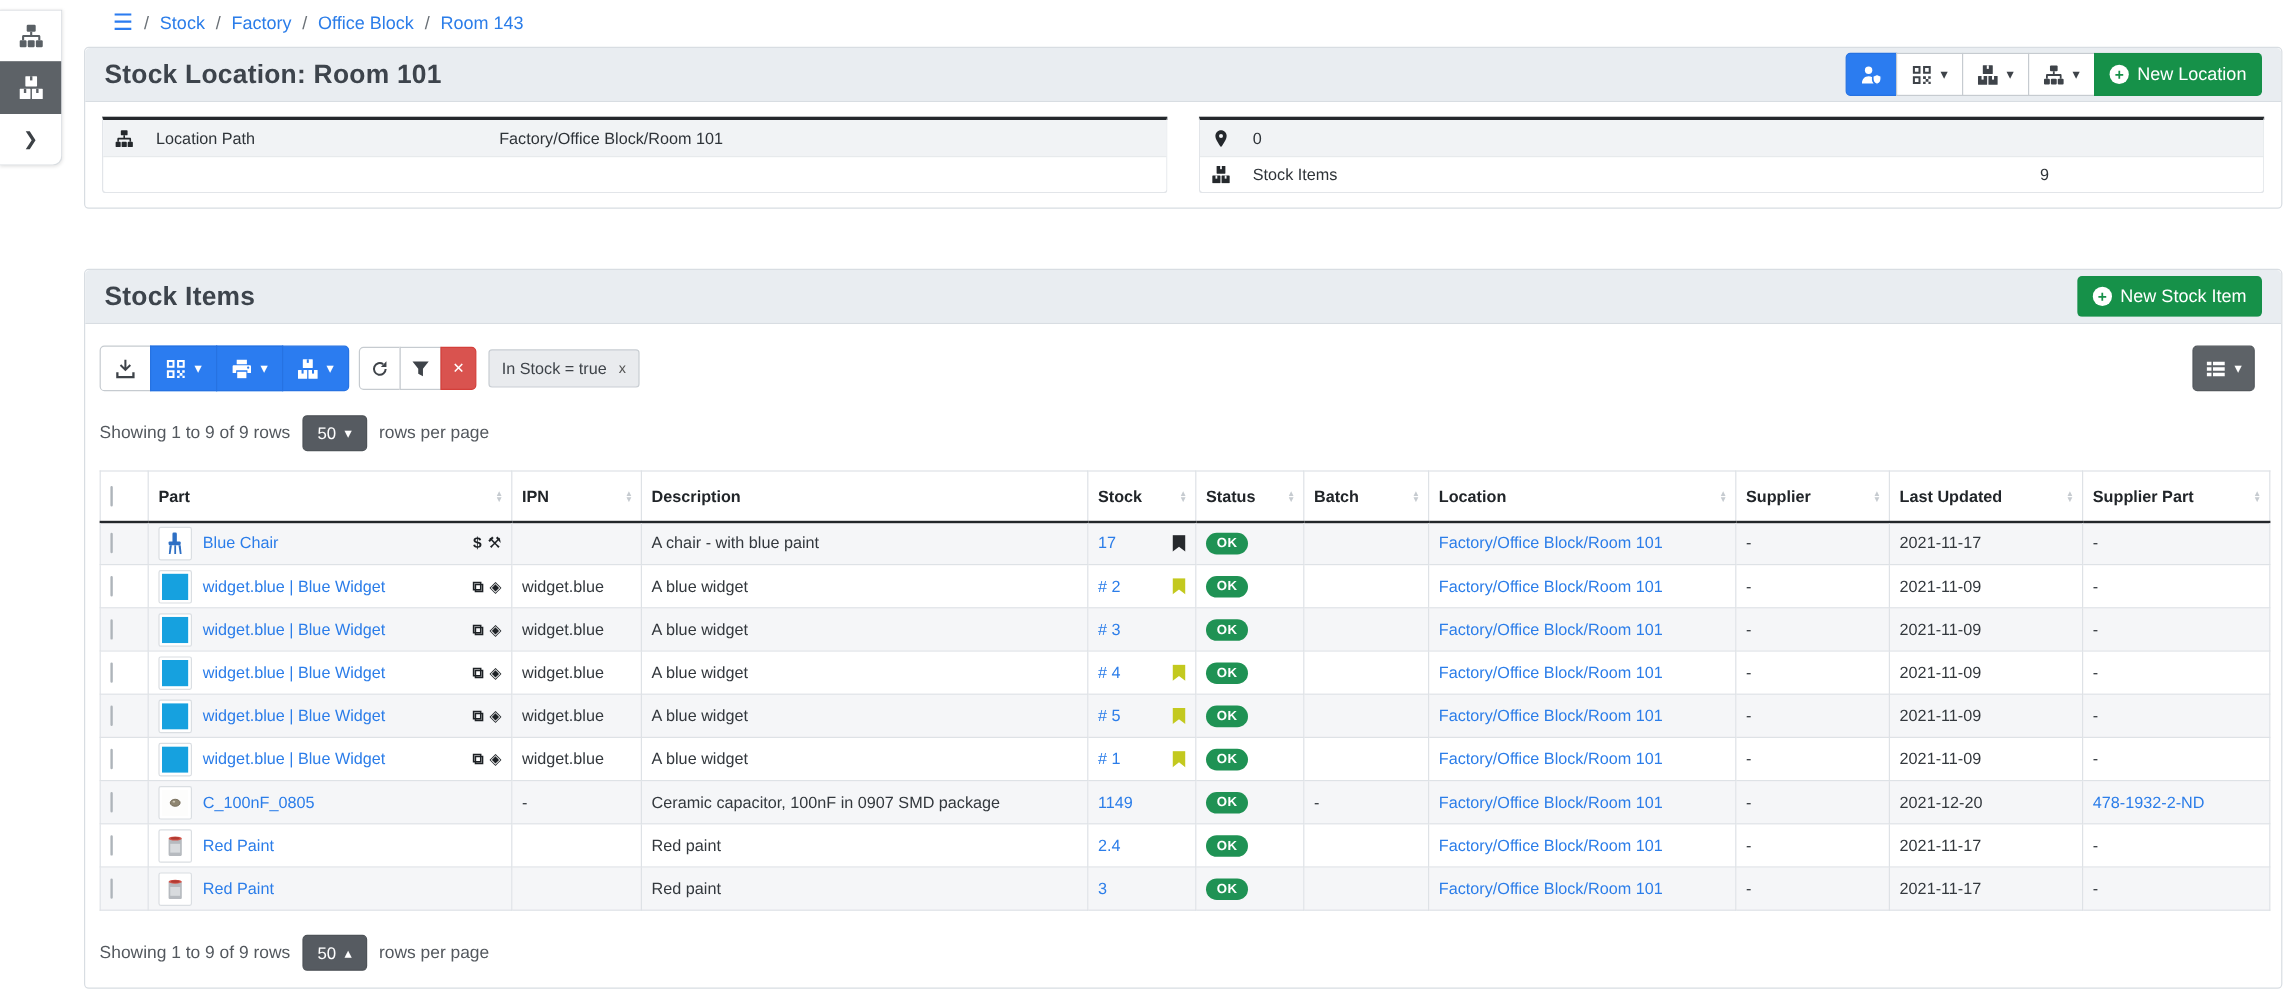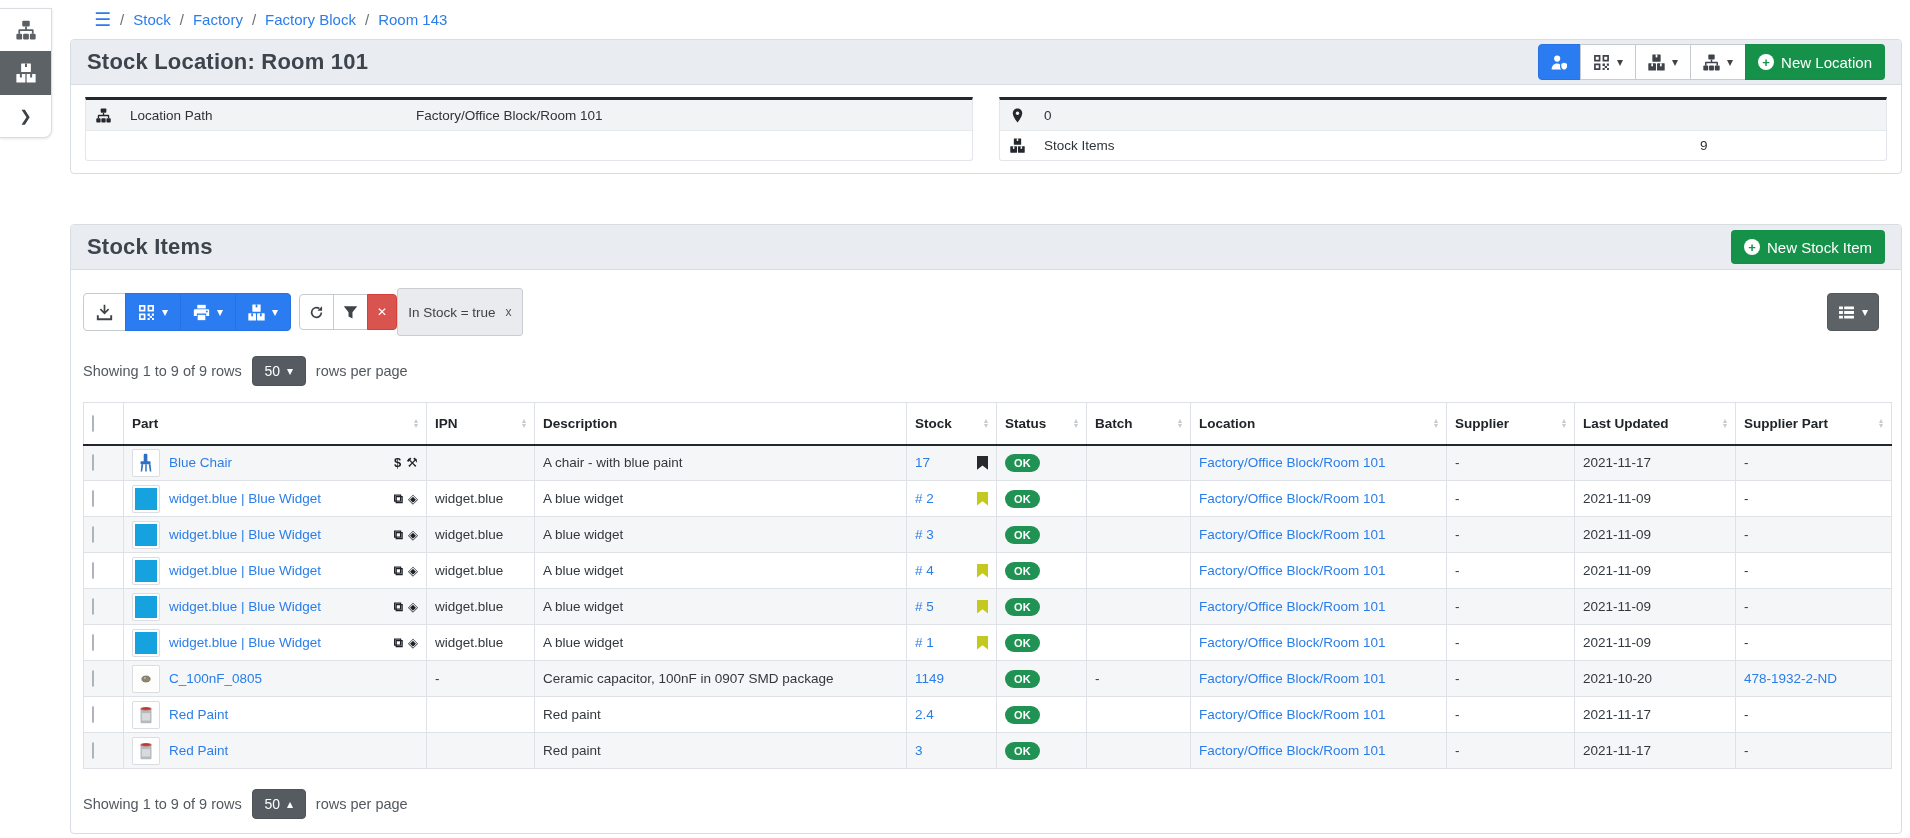--- a/index.html
+++ b/index.html
@@ -58,21 +58,21 @@
   .info-left .i-label{width:286px}
   .info-right .i-label{flex:1}
   .info-right .i-value{width:176px}
 
   
   .toolbar{display:flex;align-items:center;margin:18px 12px 0}
   .toolbar .btn{height:38px}
   .mini .btn{height:36px;padding:0 9px}
   .mini .btn svg{width:15px;height:15px}
   .gap8{width:8px;flex:none}
-  .chip{display:inline-flex;align-items:center;gap:10px;background:#e9ebee;border:1px solid #c9ced3;border-radius:3px;height:48px;padding:0 10px;font-size:13.5px;color:#3e4349;}
+  .chip{display:inline-flex;align-items:center;gap:10px;background:#e9ebee;border:1px solid #c9ced3;border-radius:3px;height:32px;padding:0 10px;font-size:13.5px;color:#3e4349;margin-left:10px}
   .chip .x{font-size:12px;color:#555;cursor:pointer}
   .search-wrap{margin-left:auto;display:flex;align-items:center;gap:8px;margin-right:10px}
   .search-input{width:200px;height:36px;border:1px solid #c9ced3;border-radius:4px;padding:0 12px;font-size:14.5px;color:#333;font-family:inherit;outline:none}
   .search-input::placeholder{color:#9aa1a8}
   .cols-btn{width:52px;height:36px;border-radius:4px}
 
   
   .showing{display:flex;align-items:center;gap:10px;margin:20px 12px 0;font-size:14.5px;color:#53585e}
   .page-size{height:30px;min-width:54px;background:#565b61;color:#fff;border-radius:4px;border:1px solid #4e5358;display:inline-flex;align-items:center;justify-content:center;gap:7px;font-size:14px;padding:0 10px;cursor:pointer}
 
@@ -133,21 +133,21 @@
 <div class="content">
 
   <div class="breadcrumb">
     <span class="hamburger">☰</span>
     <span id="crumbs" style="display:flex;align-items:center;gap:9px">
         <span class="sep">/</span>
         <a>Stock</a>
         <span class="sep">/</span>
         <a>Factory</a>
         <span class="sep">/</span>
-        <a>Factory Block</a>
+        <a>Office Block</a>
         <span class="sep">/</span>
         <a>Room 143</a>
       </span>
   </div>
 
   <div class="panel">
     <div class="band">
       <h1>Stock Location: Room 101</h1>
       <span class="spacer"></span>
       <div class="btn-group">
@@ -671,21 +671,21 @@
               <td>Ceramic capacitor, 100nF in 0907 SMD package</td>
               <td>
                 <div class="stock-flex">
                   <a>1149</a>
                 </div>
               </td>
               <td><span class="badge-ok">OK</span></td>
               <td>-</td>
               <td><a>Factory/Office Block/Room 101</a></td>
               <td>-</td>
-              <td>2021-10-20</td>
+              <td>2021-12-20</td>
               <td><a>478-1932-2-ND</a></td>
             </tr>
             <tr>
               <td><span class="checkbox"></span></td>
               <td>
                 <div class="part-flex">
                   <span class="thumb">
                     <svg viewBox="0 0 24 24">
                       <rect x="6" y="5" width="12" height="16" rx="1" fill="#b6babf"></rect>
                       <ellipse cx="12" cy="5.2" rx="6" ry="1.8" fill="#d4554a"></ellipse>

